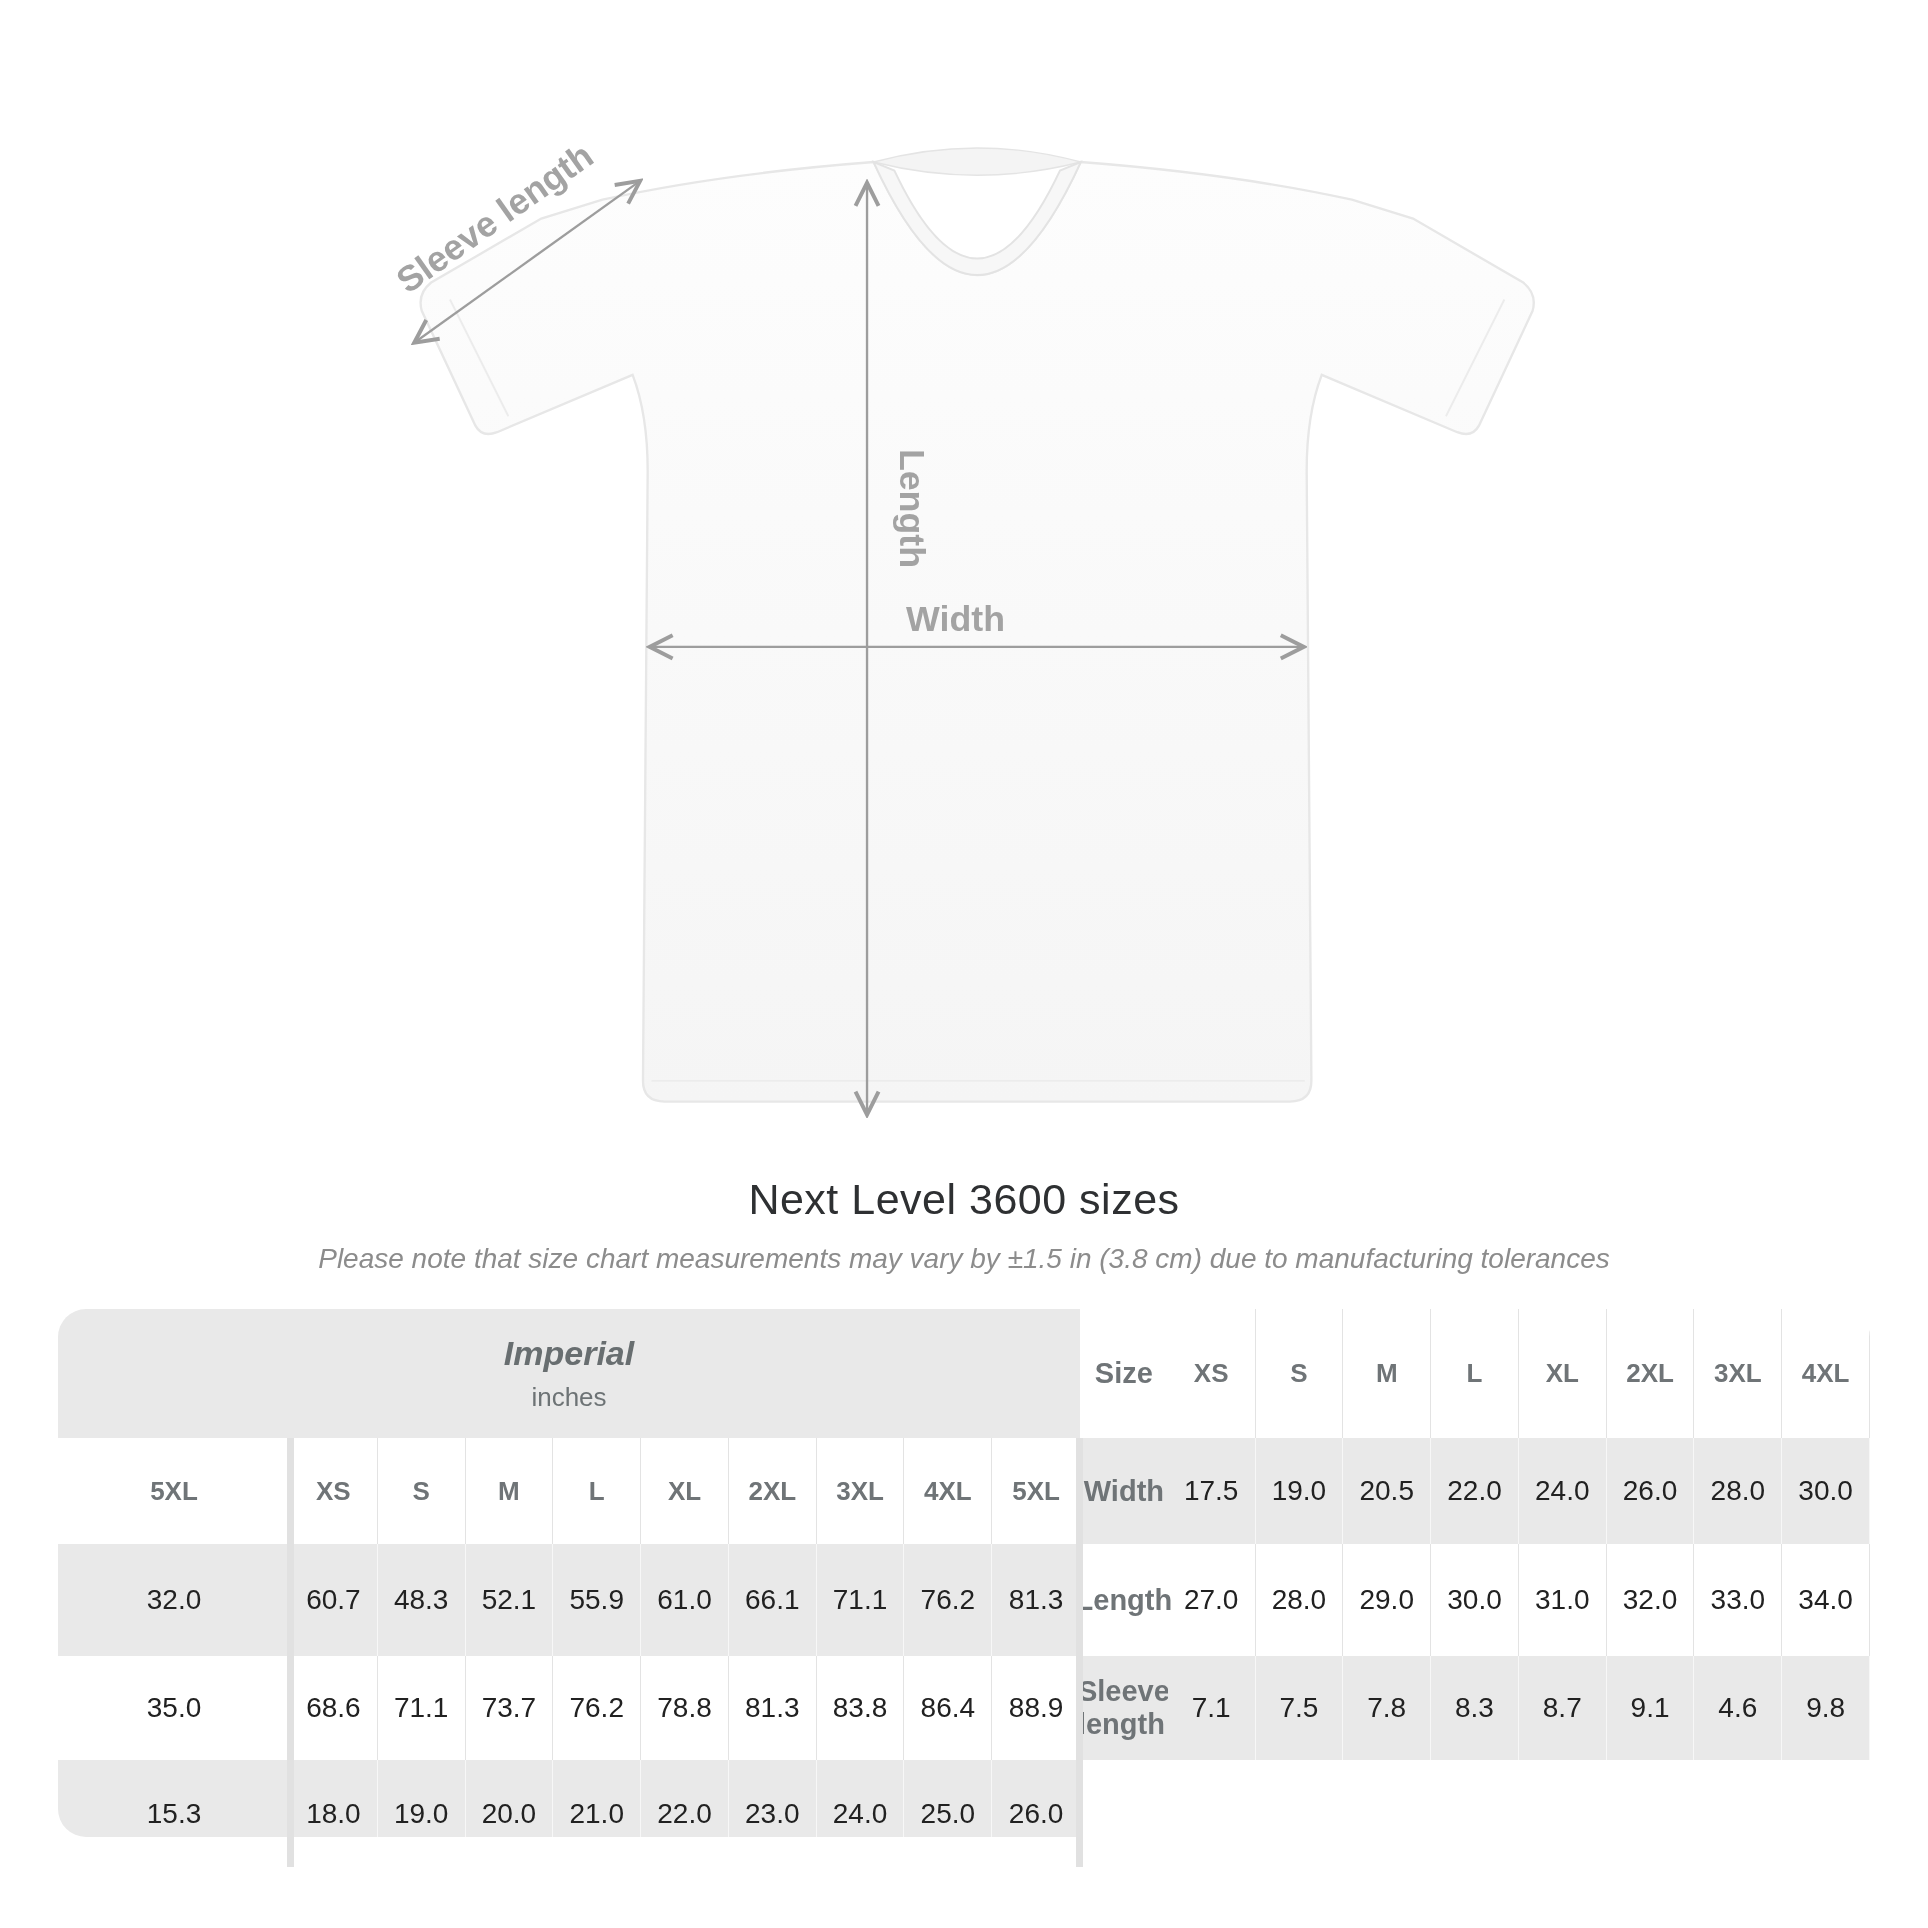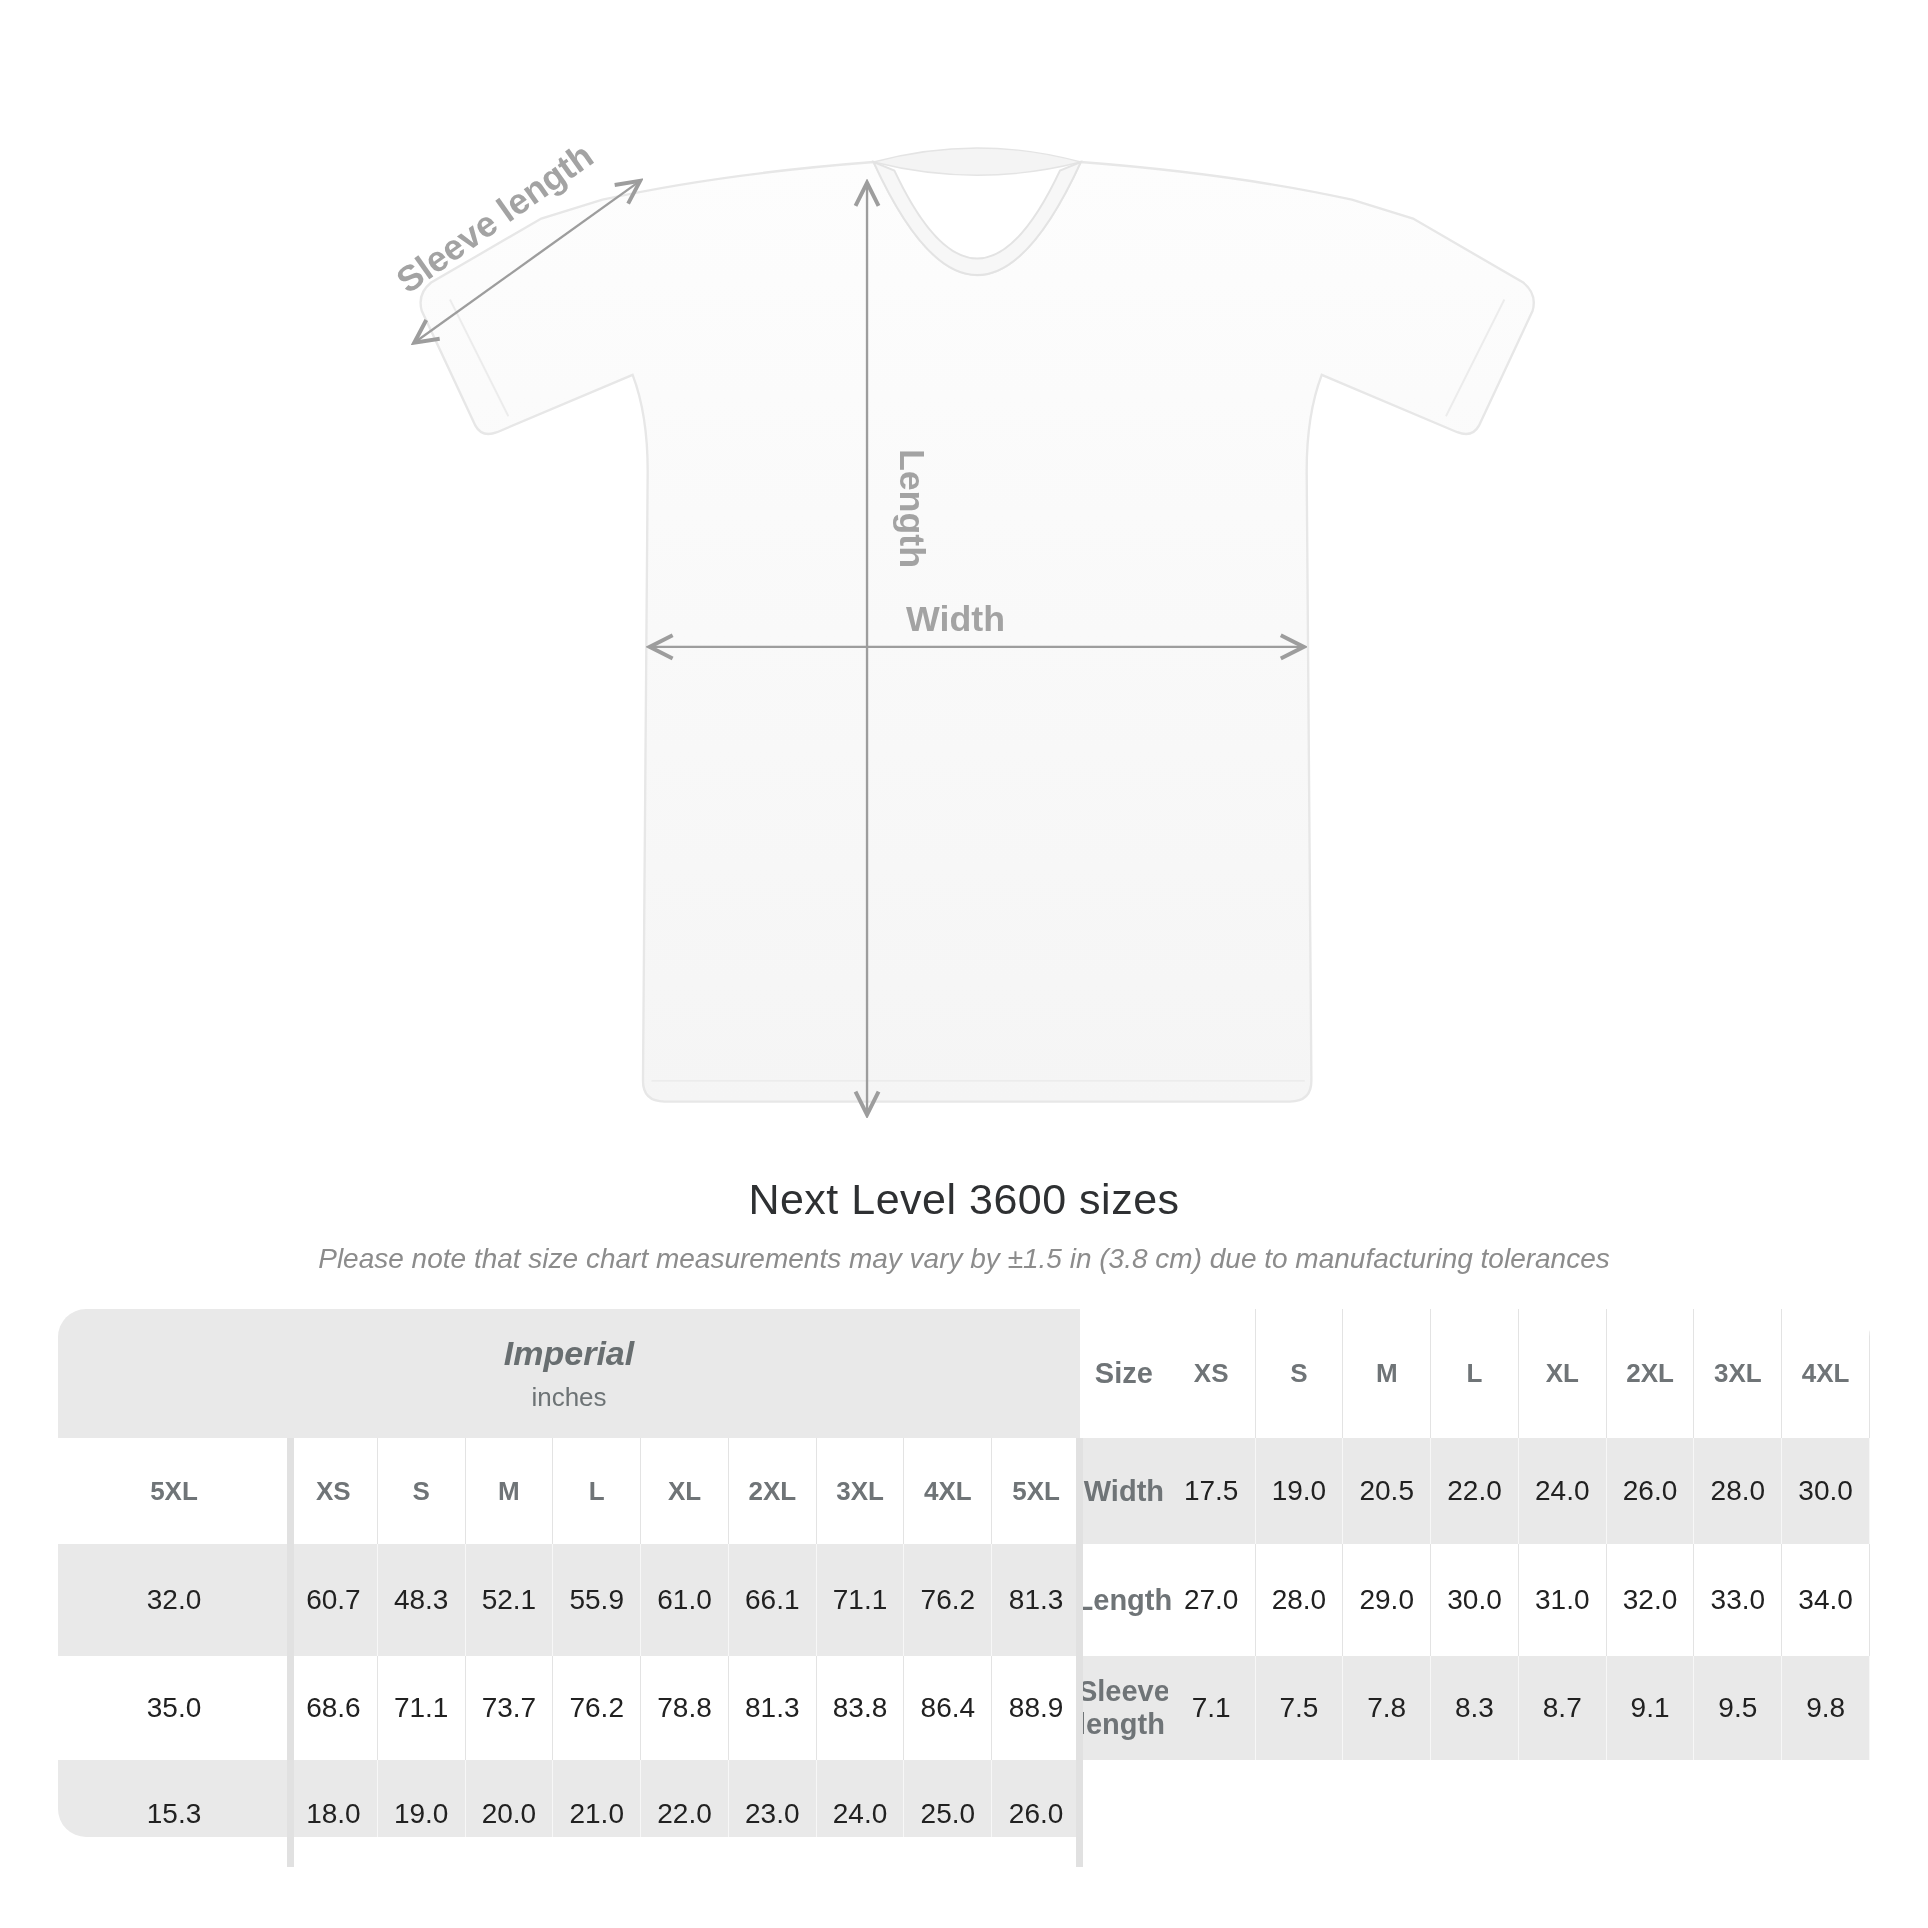--- a/index.html
+++ b/index.html
@@ -157,21 +157,21 @@
     <div class="c dc dv">86.4</div>
     <div class="c dc">88.9</div>
 
     <div class="c lc g">Sleeve length</div>
     <div class="c dc g dvg">7.1</div>
     <div class="c dc g dvg">7.5</div>
     <div class="c dc g dvg">7.8</div>
     <div class="c dc g dvg">8.3</div>
     <div class="c dc g dvg">8.7</div>
     <div class="c dc g dvg">9.1</div>
-    <div class="c dc g dvg">9.5</div>
+    <div class="c dc g dvg">4.6</div>
     <div class="c dc g dvg">9.8</div>
     <div class="c dc g">15.3</div>
     <div class="c dc g dvg">18.0</div>
     <div class="c dc g dvg">19.0</div>
     <div class="c dc g dvg">20.0</div>
     <div class="c dc g dvg">21.0</div>
     <div class="c dc g dvg">22.0</div>
     <div class="c dc g dvg">23.0</div>
     <div class="c dc g dvg">24.0</div>
     <div class="c dc g dvg">25.0</div>

